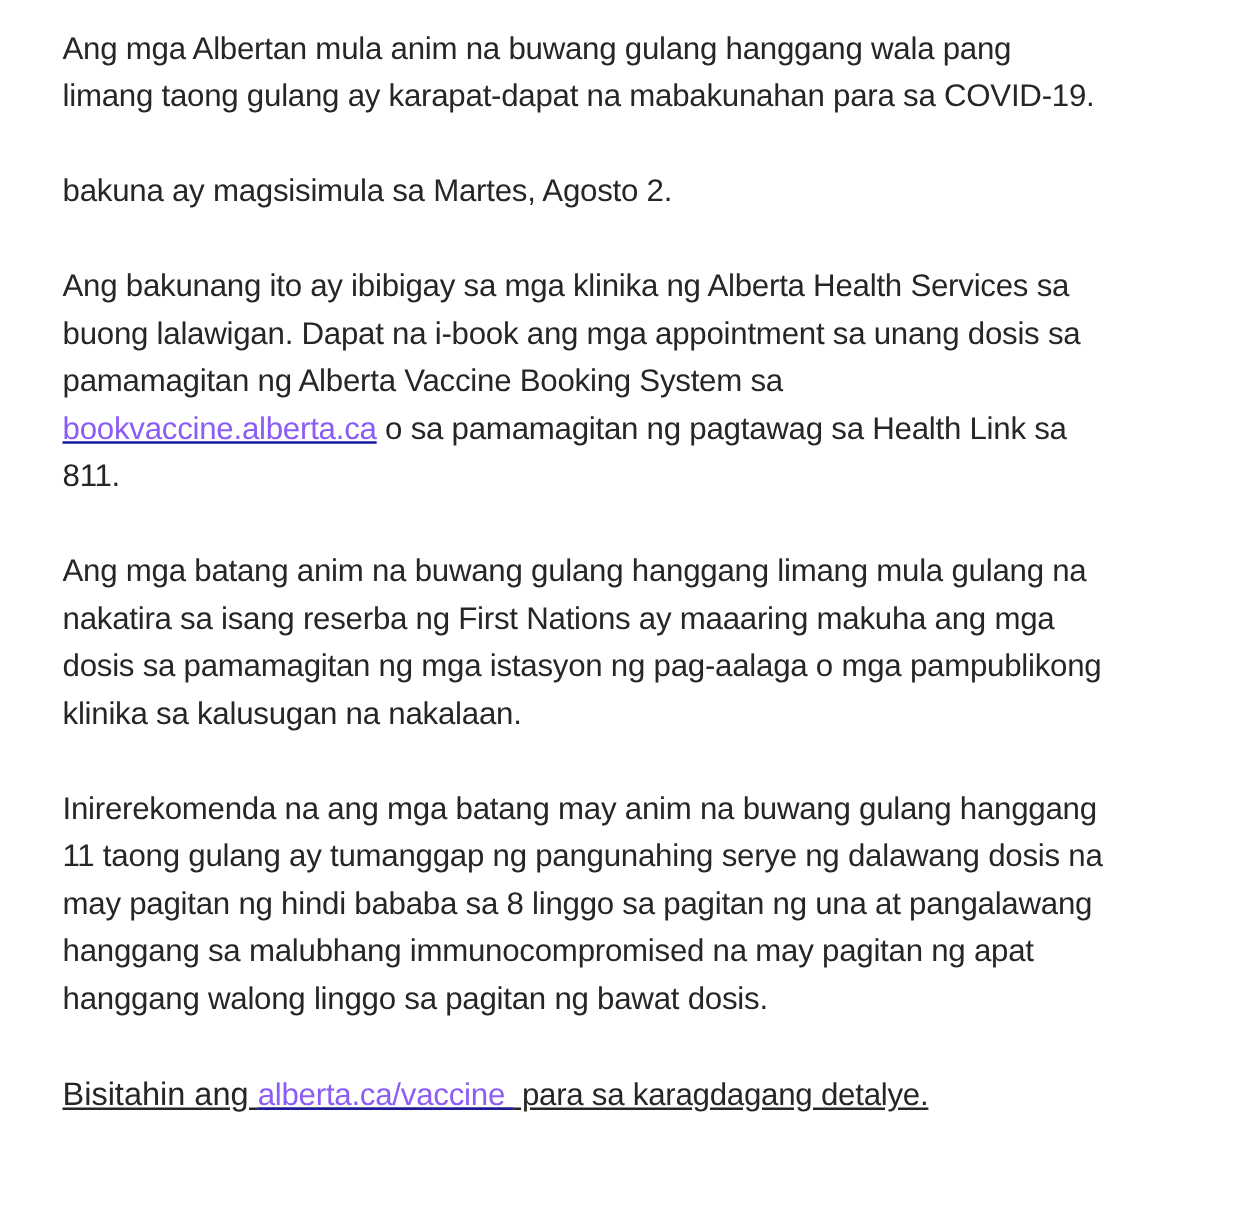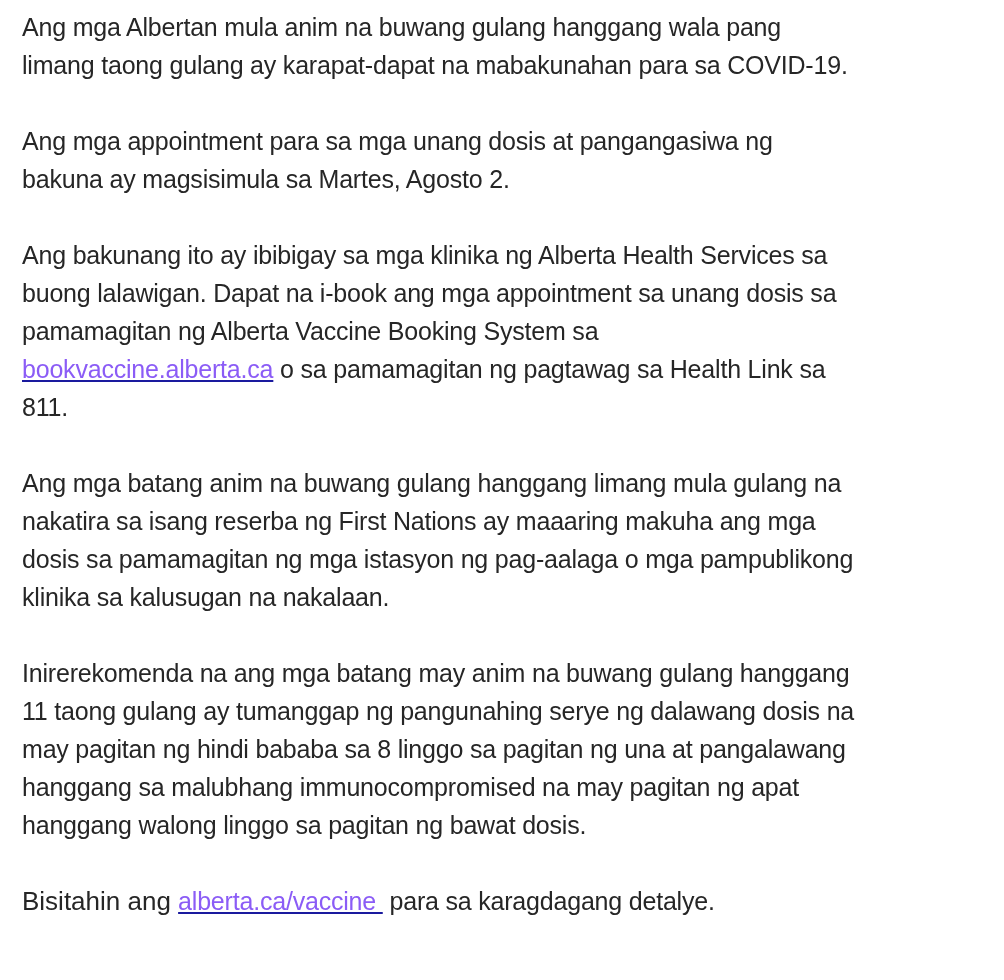--- a/index.html
+++ b/index.html
@@ -8,30 +8,32 @@
     background: #ffffff;
   }
   body {
     width: 1004px;
     height: 980px;
     overflow: hidden;
     font-family: "Liberation Sans", "DejaVu Sans", sans-serif;
     color: #262626;
   }
   .doc {
-    padding: 8px 18px 0 22px;
+    padding: 20px 18px 0 22px;
     font-size: 25px;
     line-height: 38px;
     letter-spacing: -0.2px;
+    margin-left: 28px;
   }
   .para {
     margin: 0 0 38px 0;
   }
   .para:last-child {
     margin-bottom: 0;
+    text-decoration: underline;
   }
   .line {
     white-space: pre;
   }
   a.doc-link {
     color: #8b5cf6;
     text-decoration: underline;
     text-decoration-color: #1a1a9e;
     cursor: pointer;
   }
@@ -44,21 +46,20 @@
 <body>
 
 <main class="doc">
 
   <section class="para">
     <div class="line"><span>Ang mga Albertan mula anim na buwang gulang hanggang wala pang</span></div>
     <div class="line"><span>limang taong gulang ay karapat-dapat na mabakunahan para sa COVID-19.</span></div>
   </section>
 
   <section class="para">
-    <div class="line"><span>Ang mga appointment para sa mga unang dosis at pangangasiwa ng</span></div>
     <div class="line"><span>bakuna ay magsisimula sa Martes, Agosto 2.</span></div>
   </section>
 
   <section class="para">
     <div class="line"><span>Ang bakunang ito ay ibibigay sa mga klinika ng Alberta Health Services sa</span></div>
     <div class="line"><span>buong lalawigan. Dapat na i-book ang mga appointment sa unang dosis sa</span></div>
     <div class="line"><span>pamamagitan ng Alberta Vaccine Booking System sa</span></div>
     <div class="line"><a class="doc-link">bookvaccine.alberta.ca</a><span> o sa pamamagitan ng pagtawag sa Health Link sa</span></div>
     <div class="line"><span>811.</span></div>
   </section>

